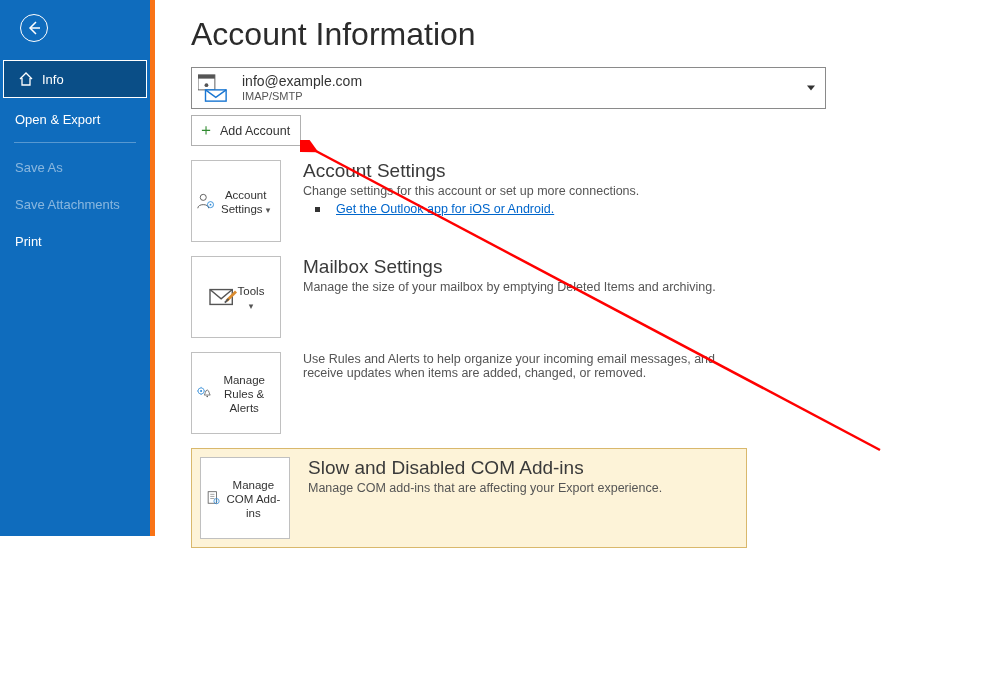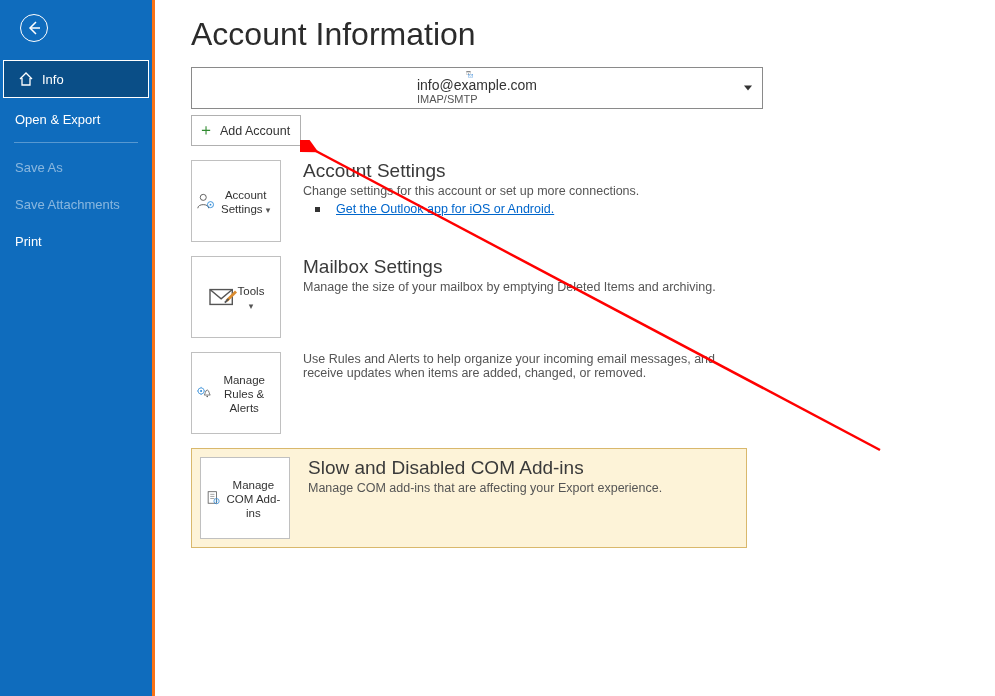--- a/index.html
+++ b/index.html
@@ -8,26 +8,26 @@
     font-family: "Segoe UI", sans-serif;
     background: #fff;
     width: 995px;
     height: 696px;
     overflow: hidden;
     display: flex;
     position: relative;
   }
   .sidebar {
     width: 155px;
-    height: 696px;
+    height: 536px;
     background: #0f6cbd;
     color: #fff;
     flex-shrink: 0;
     padding-top: 14px;
-    border-right: 3px solid #f97316;
+    border-right: 5px solid #f97316;
   }
   .back-circle {
     width: 28px;
     height: 28px;
     border: 1px solid #fff;
     border-radius: 50%;
     margin-left: 20px;
     display: flex;
     align-items: center;
     justify-content: center;
@@ -60,30 +60,29 @@
     padding: 16px 0 0 36px;
     color: #333;
   }
   .page-title {
     font-size: 32px;
     font-weight: 300;
     color: #2b2b2b;
     margin: 0 0 14px 0;
   }
   .account-selector {
-    width: 572px;
+    width: 635px;
     height: 42px;
     border: 1px solid #8a8a8a;
     display: flex;
     align-items: center;
     padding: 3px 6px;
     margin-bottom: 6px;
     cursor: pointer;
     position: relative;
-    flex-direction: column;
   }
   .acct-icon {
     width: 30px; height: 30px;
     margin-right: 14px;
   }
   .acct-text { line-height: 1.1; }
   .acct-email { font-size: 14px; color: #333; }
   .acct-proto { font-size: 11px; color: #555; }
   .acct-arrow {
     position: absolute;

